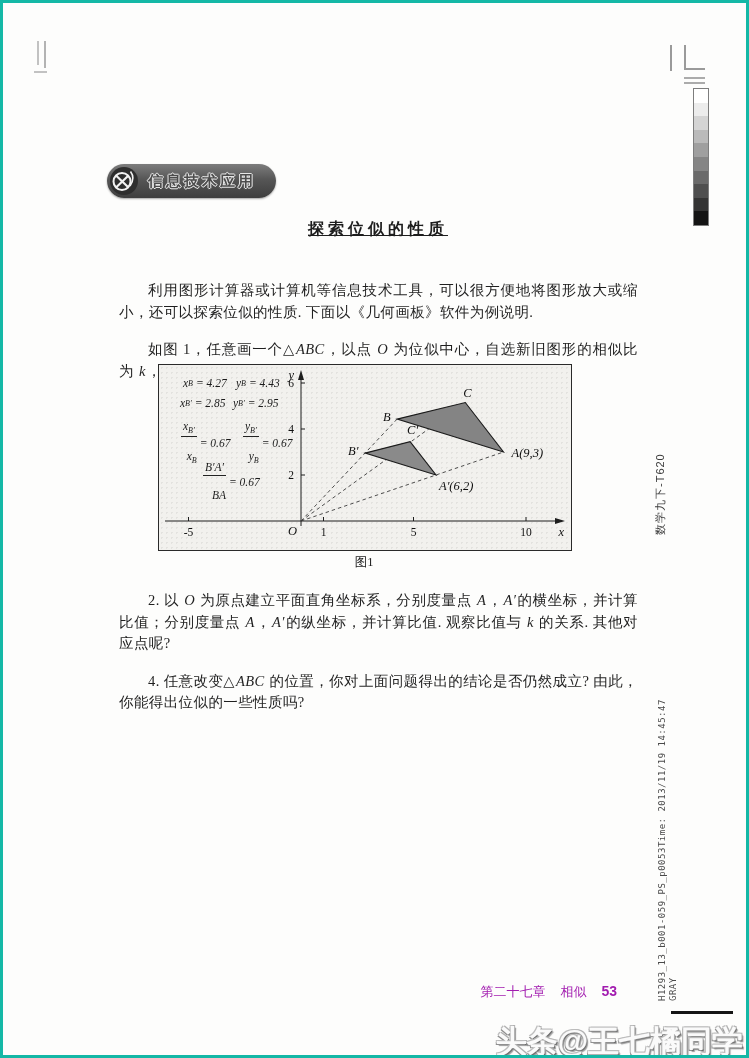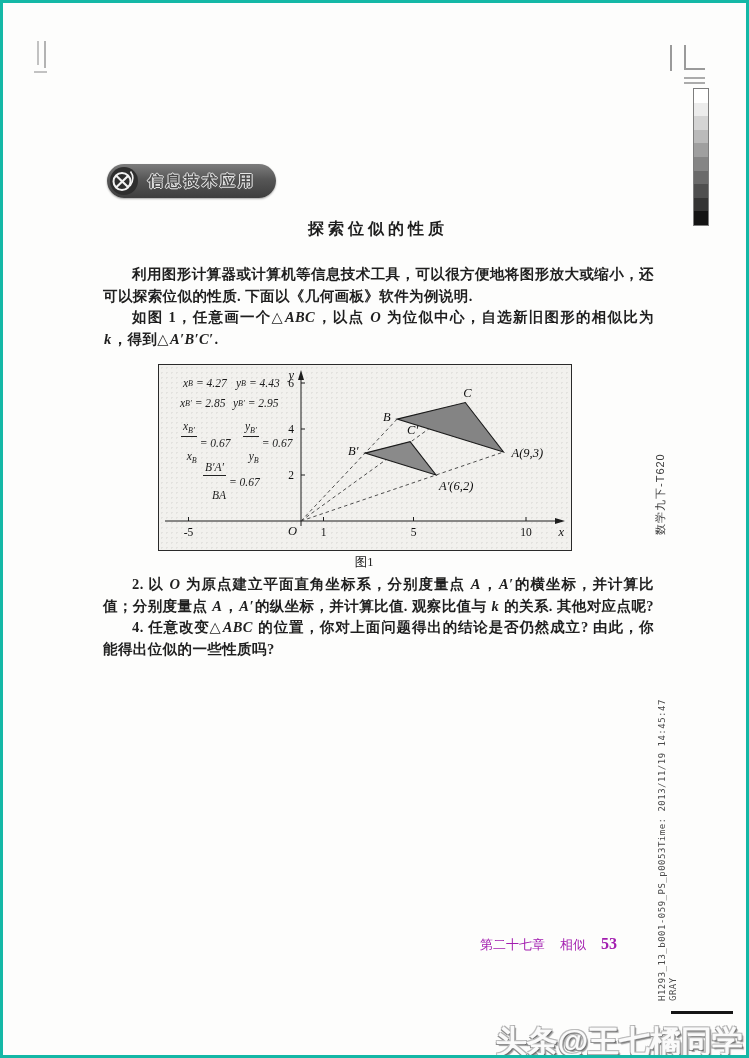--- a/index.html
+++ b/index.html
@@ -24,26 +24,26 @@
   .badge{position:absolute;left:104px;top:161px;height:34px;display:flex;align-items:center;
          padding:0 20px 0 2px;border-radius:17px;
          background:linear-gradient(180deg,#7d7d7d 0%,#565656 45%,#3e3e3e 100%);
          box-shadow:0 1px 2px rgba(0,0,0,.35);}
   .badge-icon{width:30px;height:30px;margin-right:9px;flex:0 0 auto;}
   .badge-label{font-family:"Liberation Sans","DejaVu Sans",sans-serif;font-weight:bold;
          font-size:15px;letter-spacing:3px;color:#4c4c4c;
          text-shadow:-1px 0 #e6e6e6,1px 0 #e6e6e6,0 -1px #e6e6e6,0 1px #e6e6e6;}
   
   .title{position:absolute;left:100px;top:216px;width:550px;margin:0;text-align:center;
-         font-size:16px;font-weight:bold;letter-spacing:4px;color:#1d1d1d;}
+         font-size:16px;font-weight:bold;letter-spacing:4px;color:#1d1d1d;text-decoration:underline;}
   .textblock{position:absolute;left:100px;width:551px;}
   .intro{top:261px;}
   .questions{top:571px;}
-  .textblock p{margin:0;text-indent:2em;font-size:14.5px;line-height:21.5px;
-         letter-spacing:.4px;text-align:justify;color:#1f1f1f;font-weight:bold;}
+  .textblock p{margin:16px;text-indent:2em;font-size:14.5px;line-height:21.5px;
+         letter-spacing:.4px;text-align:justify;color:#1f1f1f;}
   .textblock p i{font-family:"Liberation Serif",serif;padding:0 1px;}
   
   .figure{position:absolute;left:155px;top:361px;width:412px;height:185px;
           border:1.5px solid #2a2a2a;box-sizing:content-box;background:#f2f1ee;
           background-image:radial-gradient(rgba(120,120,120,.12) 1px,transparent 1px);
           background-size:5px 5px;}
   .plot{position:absolute;left:0;top:0;}
   .plot .ax{stroke:#1d1d1d;stroke-width:1;}
   .plot .axh{fill:#1d1d1d;}
   .plot .ray{stroke:#3a3a3a;stroke-width:.9;stroke-dasharray:3.5,3;}
@@ -55,21 +55,21 @@
         font-style:italic;white-space:nowrap;}
   .meas sub{font-size:8px;font-style:italic;}
   .frac{display:inline-block;text-align:right;line-height:1.15;}
   .fnum{display:block;border-bottom:1px solid #222;padding:0 2px 1px;}
   .fden{display:block;padding-top:13px;}
   .caption{position:absolute;left:155px;top:551px;width:412px;text-align:center;
         font-size:12.5px;color:#222;}
   
   .footer{position:absolute;top:932px;right:129px;font-size:13px;color:#a21caf;
         display:flex;gap:15px;align-items:baseline;}
-  .footer .pagenum{font-family:Liberation Serif, serif;font-weight:bold;font-size:16px;}
+  .footer .pagenum{font-family:Liberation Sans, sans-serif;font-weight:bold;font-size:14px;margin-top:48px;}
   .vtext{position:absolute;transform:rotate(-90deg);transform-origin:left bottom;
         white-space:nowrap;color:#3c3c3c;}
   .book-code{left:666px;top:516px;height:16px;font-size:11px;letter-spacing:1px;
         font-family:"Liberation Sans","DejaVu Sans",sans-serif;}
   .print-info{left:676px;top:976px;font-family:"DejaVu Sans Mono",monospace;
         font-size:9px;line-height:11px;letter-spacing:.5px;color:#4a4a4a;}
   .watermark{position:absolute;top:1018px;right:3px;white-space:nowrap;
         font-family:"Liberation Sans","DejaVu Sans",sans-serif;font-weight:bold;
         font-size:31px;color:#fafafa;
         text-shadow:-1px -1px 0 #bdbdbd,1px -1px 0 #b0b0b0,-1px 1px 0 #909090,

